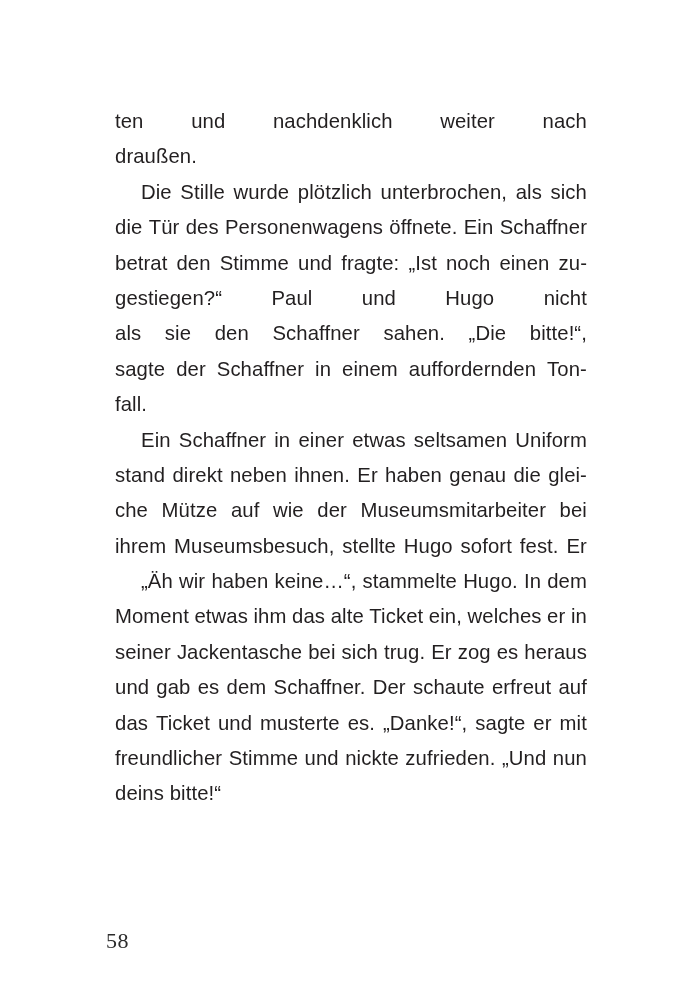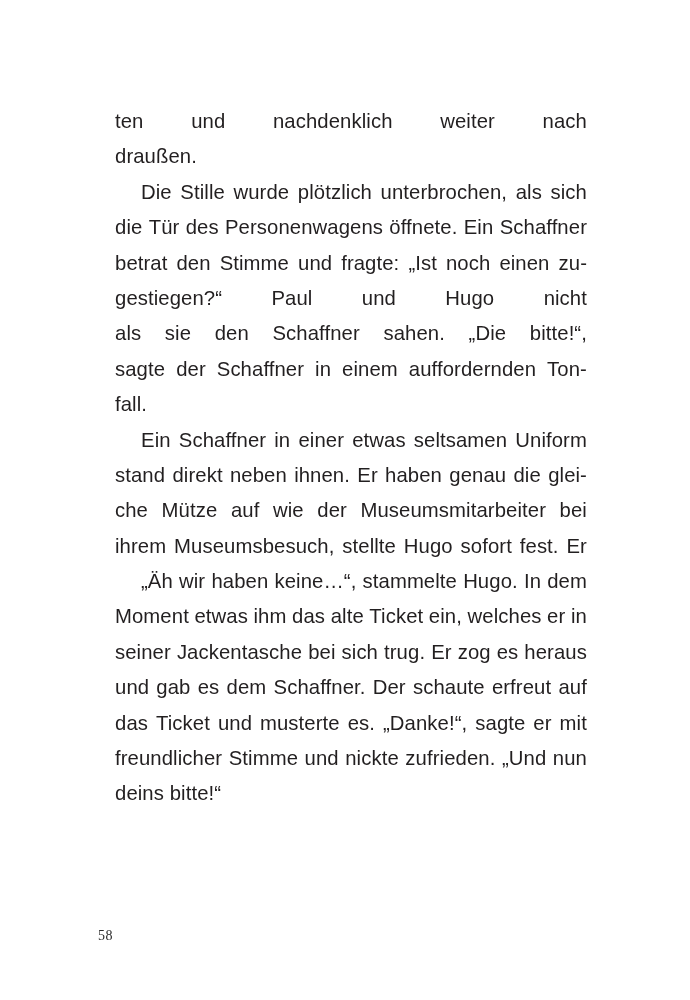--- a/index.html
+++ b/index.html
@@ -58,24 +58,24 @@
   }
 
   
   .line.indent {
     padding-left: 26px;
     width: calc(100% - 26px);
   }
 
   .folio {
     position: absolute;
-    left: 98px;
+    left: 106px;
     top: 928px;
     font-family: "Liberation Serif", "DejaVu Serif", serif;
-    font-size: 14px;
+    font-size: 22px;
     color: #2b2b2b;
     letter-spacing: 0.4px;
   }
 </style>
 </head>
 <body>
 
 <div class="page">
 
   <div class="textblock">

